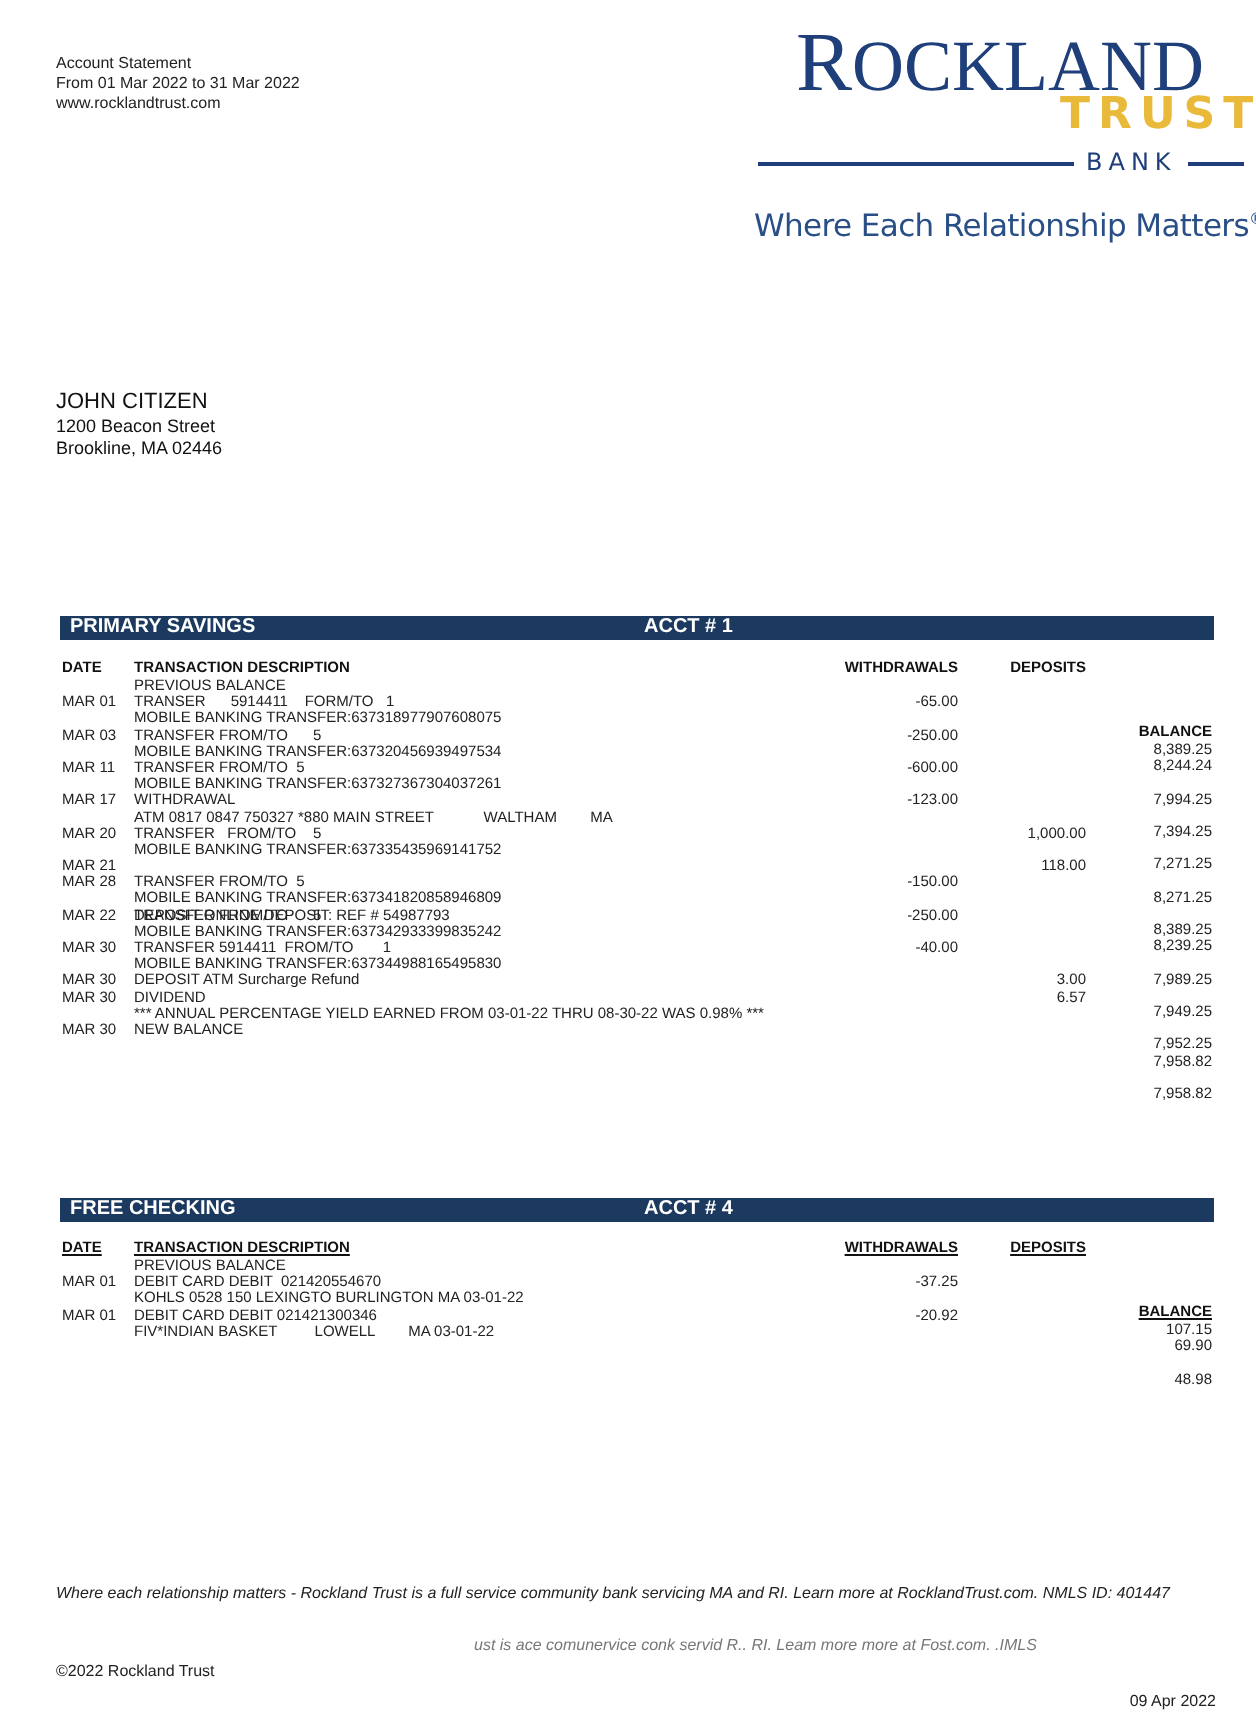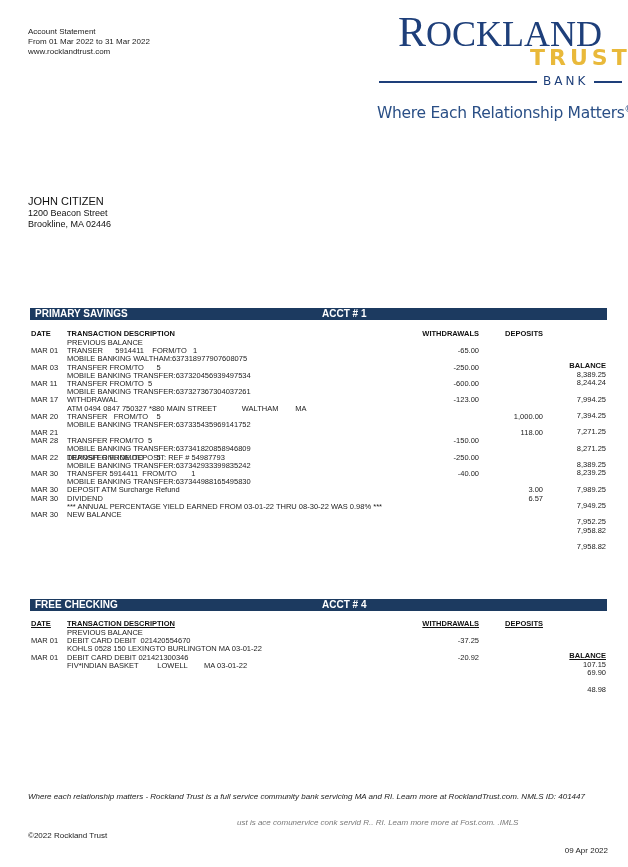--- a/index.html
+++ b/index.html
@@ -113,21 +113,21 @@
     </div>
     <div class="row">
       <span class="c-date">MAR 01</span>
       <span class="c-desc" style="white-space: pre;">TRANSER      5914411    FORM/TO   1</span>
       <span class="c-wd">-65.00</span>
       <span class="c-dep"></span>
       <span class="c-bal">8,244.24</span>
     </div>
     <div class="row">
       <span class="c-date"></span>
-      <span class="c-desc" style="white-space: pre;">MOBILE BANKING WALTHAM:637318977907608075</span>
+      <span class="c-desc" style="white-space: pre;">MOBILE BANKING TRANSFER:637318977907608075</span>
       <span class="c-wd"></span>
       <span class="c-dep"></span>
       <span class="c-bal"></span>
     </div>
     <div class="row">
       <span class="c-date">MAR 03</span>
       <span class="c-desc" style="white-space: pre;">TRANSFER FROM/TO      5</span>
       <span class="c-wd">-250.00</span>
       <span class="c-dep"></span>
       <span class="c-bal">7,994.25</span>
@@ -155,21 +155,21 @@
     </div>
     <div class="row">
       <span class="c-date">MAR 17</span>
       <span class="c-desc" style="white-space: pre;">WITHDRAWAL</span>
       <span class="c-wd">-123.00</span>
       <span class="c-dep"></span>
       <span class="c-bal">7,271.25</span>
     </div>
     <div class="row">
       <span class="c-date"></span>
-      <span class="c-desc" style="white-space: pre;">ATM 0494 0847 750327 *880 MAIN STREET            WALTHAM        MA</span>
+      <span class="c-desc" style="white-space: pre;">ATM 0817 0847 750327 *880 MAIN STREET            WALTHAM        MA</span>
       <span class="c-wd"></span>
       <span class="c-dep"></span>
       <span class="c-bal"></span>
     </div>
     <div class="row">
       <span class="c-date">MAR 20</span>
       <span class="c-desc" style="white-space: pre;">TRANSFER   FROM/TO    5</span>
       <span class="c-wd"></span>
       <span class="c-dep">1,000.00</span>
       <span class="c-bal">8,271.25</span>

